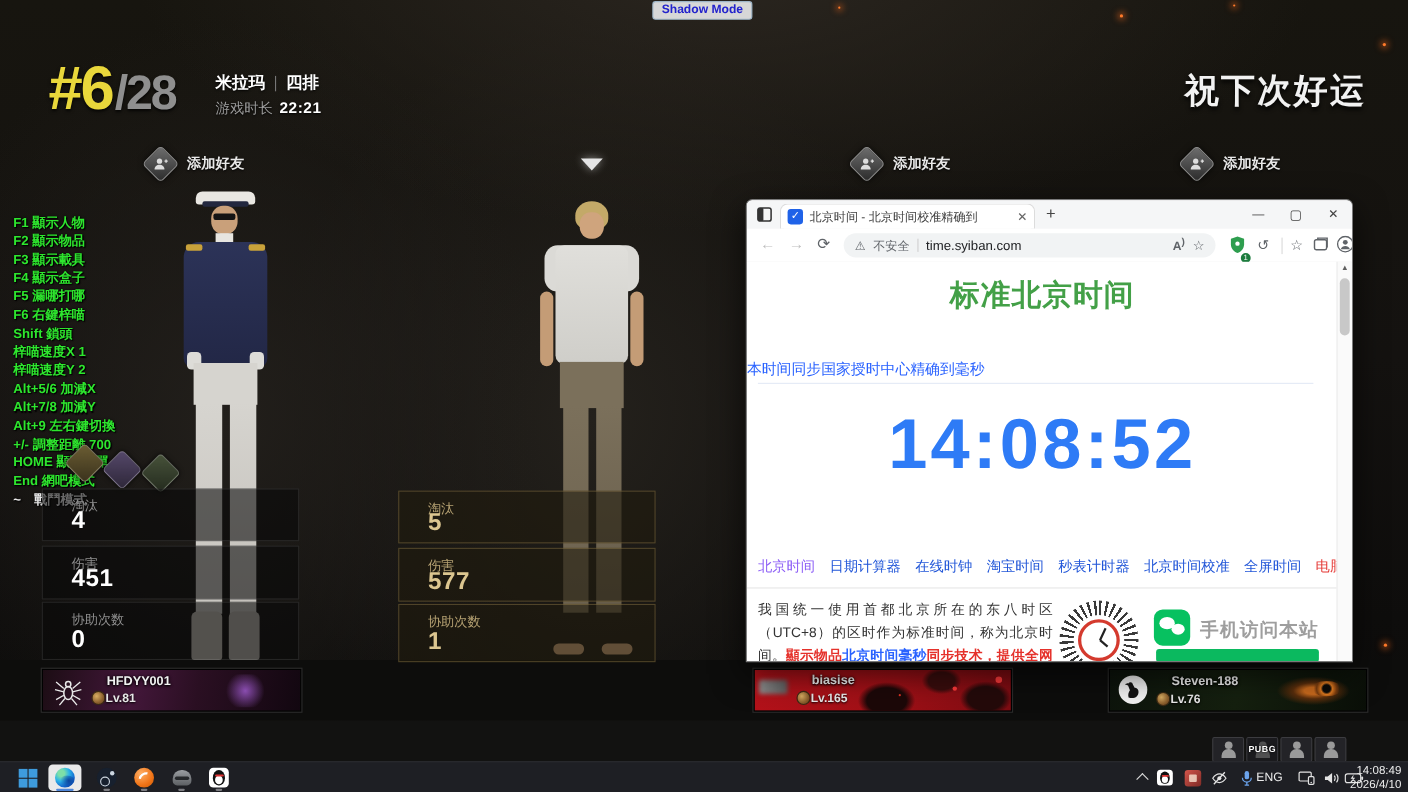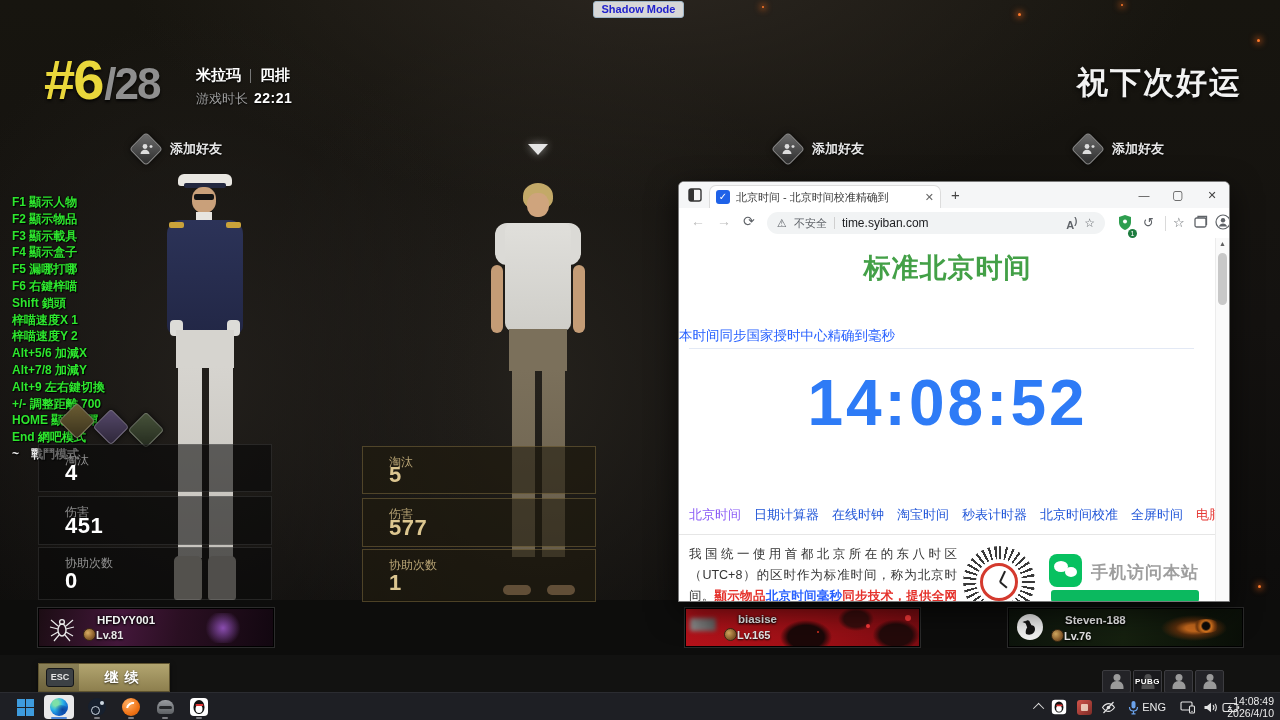--- a/index.html
+++ b/index.html
@@ -332,24 +332,20 @@
       </svg>
     </div>
     <div style="position:absolute;right:22px;top:10px;width:28px;height:14px;border-radius:50%;background:radial-gradient(circle at 50% 50%,#0c0b09 0 22%,#e07a1f 34%,#7a3c0e 58%,rgba(0,0,0,0) 75%);"></div>
     <span class="nm" style="left:42px;top:5px;">Steven-188</span>
     <span class="lv" style="left:42px;top:20px;">
         <span class="badge"></span>
         <span>Lv.76</span>
       </span>
   </div>
 
-  <div class="continue">
-    <span class="esckey">ESC</span>
-    <span class="clabel">继续</span>
-  </div>
 
   <div class="sqbtn" style="left:1102px;">
       <span class="person">
         <span class="hd"></span>
         <span class="bd"></span>
       </span>
     </div>
   <div class="sqbtn" style="left:1133px;">
       <span class="person">
         <span class="hd"></span>

